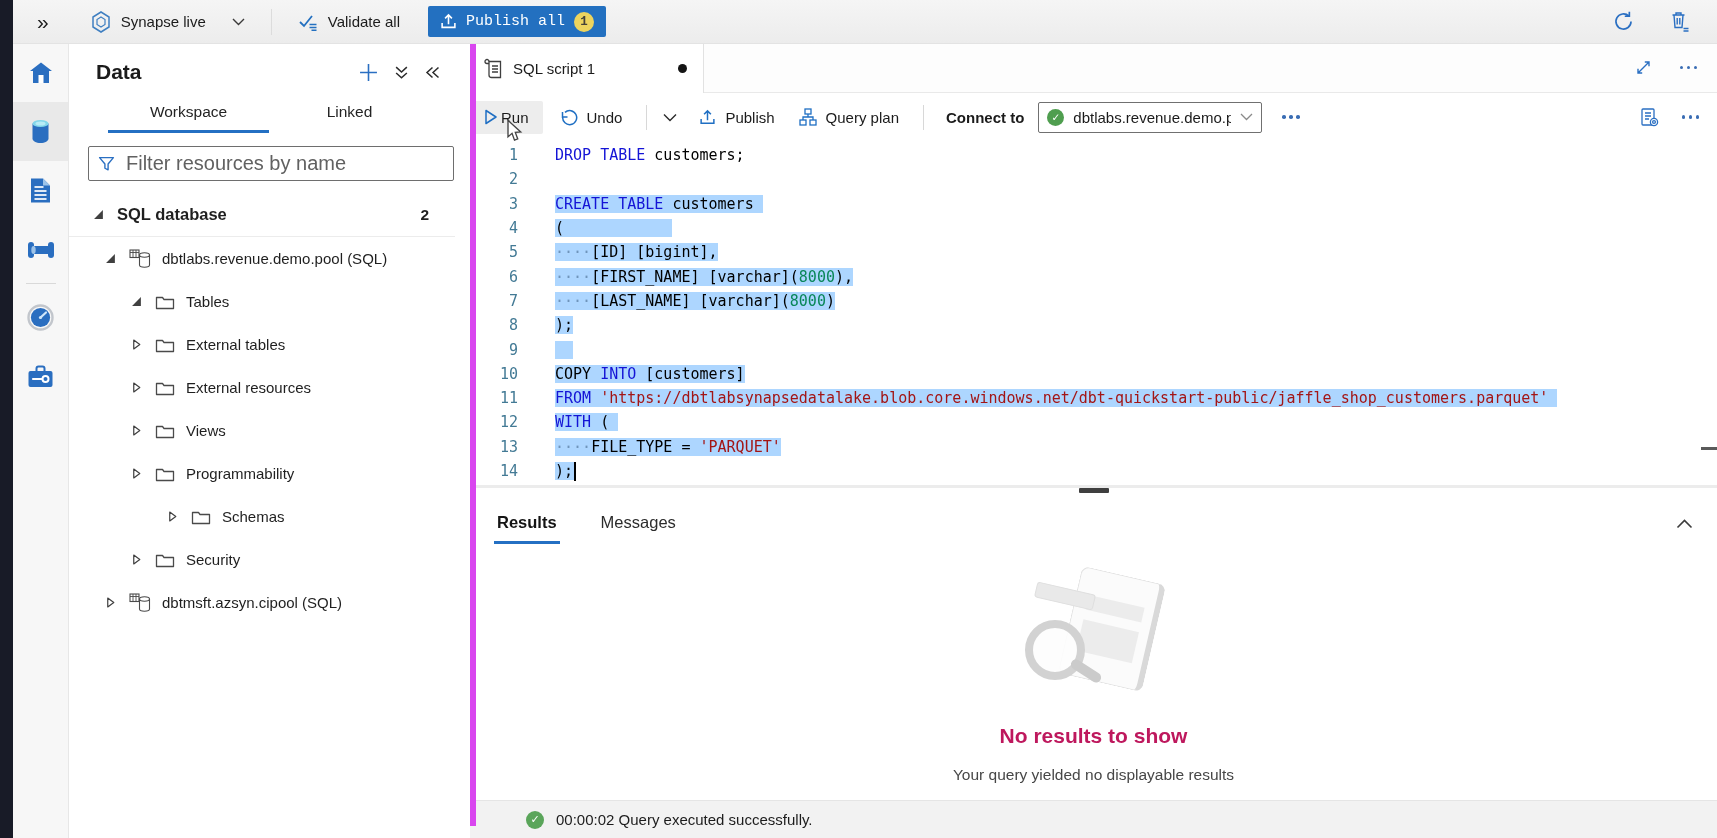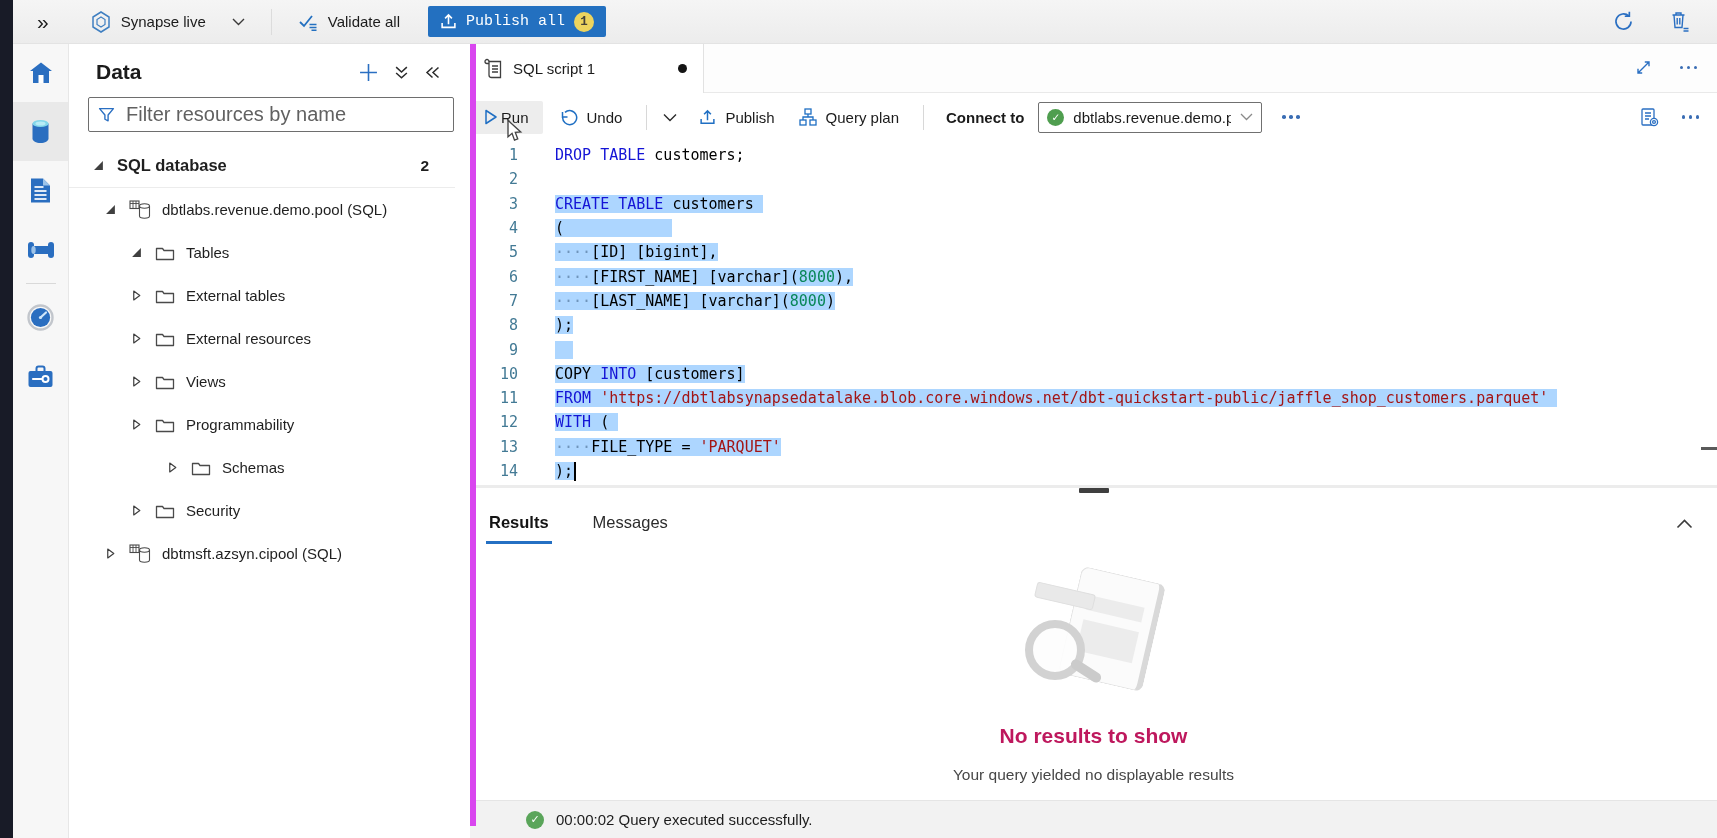--- a/index.html
+++ b/index.html
@@ -87,21 +87,21 @@
   .t-kw{color:#1414d6}.t-pl{color:#000}.t-str{color:#a31515}.t-num{color:#098658}
   .selbg{background:#add6ff}
   .ws{color:rgba(70,105,140,.6)}
   .caret-bar{display:inline-block;width:2px;height:19px;background:#000;vertical-align:middle;margin-left:1px}
   .overview-mark{position:absolute;right:0;top:306px;width:16px;height:3px;background:#5a5a5a}
   .mouse-cursor{position:absolute;left:36px;top:76px;z-index:9;pointer-events:none}
 
   
   .split{height:13px;border-top:3px solid #ececec;position:relative;flex:none}
   .split-handle{position:absolute;left:50%;top:0;transform:translateX(-50%);width:30px;height:5px;background:#3f3f3f;border-radius:1px}
-  .rtabs{height:45px;display:flex;align-items:center;padding-left:16px;gap:38px;flex:none}
+  .rtabs{height:45px;display:flex;align-items:center;padding-left:24px;gap:38px;flex:none}
   .rtab{font-size:16.5px;color:#2c2c2c;padding:9px 3px;border-bottom:3px solid transparent;cursor:default}
   .rtab.active{font-weight:600;border-color:#2470c3;color:#141414}
   .rtabs-collapse{margin-left:auto;padding-right:24px}
   .rbody{flex:1;position:relative;background:#fff}
 
   .illustration{position:absolute;left:50%;top:28px;margin-left:-75px;width:150px;height:125px}
   .ill-strip{position:absolute;left:16px;top:14px;width:58px;height:14px;background:#e9e9e9;
              border:1px solid #dedede;border-radius:3px;transform:rotate(13deg)}
   .ill-card{position:absolute;right:14px;top:0;width:86px;height:110px;background:#fbfbfb;border:1px solid #e2e2e2;
             border-right:6px solid #d9d9d9;border-radius:8px;transform:rotate(13deg);box-sizing:border-box}
@@ -256,20 +256,24 @@
           </svg>
       </span>
       <span>
         <svg width="15" height="13" viewBox="0 0 15 13">
             <path d="M7.5 1.5 2 6.5l5.5 5M13.5 1.5 8 6.5l5.5 5" stroke="#2b2b2b" stroke-width="1.5" fill="none"></path>
           </svg>
       </span>
     </span>
   </div>
 
+  <div class="dp-tabs" id="panel-tabs">
+      <div class="dp-tab active">Workspace</div>
+      <div class="dp-tab">Linked</div>
+    </div>
 
   <div class="filter">
     <span>
       <svg width="17" height="16" viewBox="0 0 16 15">
           <path d="M1.5 1.5h13L9.5 7.5V13L6.5 11.5V7.5z" fill="none" stroke="#2a6fc2" stroke-width="1.3" stroke-linejoin="round"></path>
         </svg>
     </span>
     <input type="text" placeholder="Filter resources by name" style="">
   </div>
 

